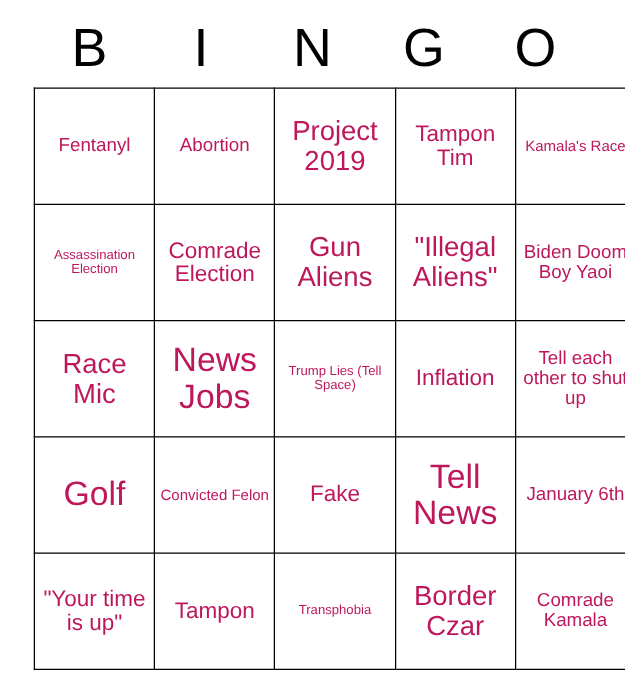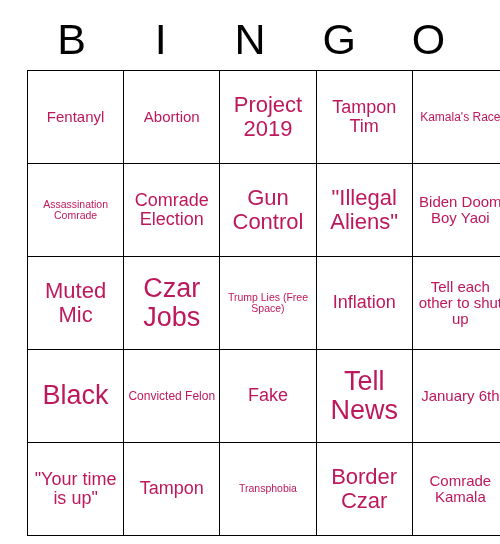--- a/index.html
+++ b/index.html
@@ -78,35 +78,35 @@
   <table class="grid">
     <tbody>
       <tr>
         <td class="fs-sm">Fentanyl</td>
         <td class="fs-sm">Abortion</td>
         <td class="fs-lg">Project 2019</td>
         <td class="fs-md">Tampon Tim</td>
         <td class="fs-xs">Kamala's Race</td>
       </tr>
       <tr>
-        <td class="fs-xxs">Assassination Comrade</td>
+        <td class="fs-xxs">Assassination Election</td>
         <td class="fs-md">Comrade Election</td>
-        <td class="fs-lg">Gun Control</td>
+        <td class="fs-lg">Gun Aliens</td>
         <td class="fs-lg">"Illegal Aliens"</td>
         <td class="fs-sm">Biden Doom Boy Yaoi</td>
       </tr>
       <tr>
-        <td class="fs-lg">Muted Mic</td>
-        <td class="fs-xl">Czar Jobs</td>
-        <td class="fs-xxs">Trump Lies (Free Space)</td>
+        <td class="fs-lg">Race Mic</td>
+        <td class="fs-xl">News Jobs</td>
+        <td class="fs-xxs">Trump Lies (Tell Space)</td>
         <td class="fs-md">Inflation</td>
         <td class="fs-sm">Tell each other to shut up</td>
       </tr>
       <tr>
-        <td class="fs-xl">Black</td>
+        <td class="fs-xl">Golf</td>
         <td class="fs-xs">Convicted Felon</td>
         <td class="fs-md">Fake</td>
         <td class="fs-xl">Tell News</td>
         <td class="fs-sm">January 6th</td>
       </tr>
       <tr>
         <td class="fs-md">"Your time is up"</td>
         <td class="fs-md">Tampon</td>
         <td class="fs-xxs">Transphobia</td>
         <td class="fs-lg">Border Czar</td>

